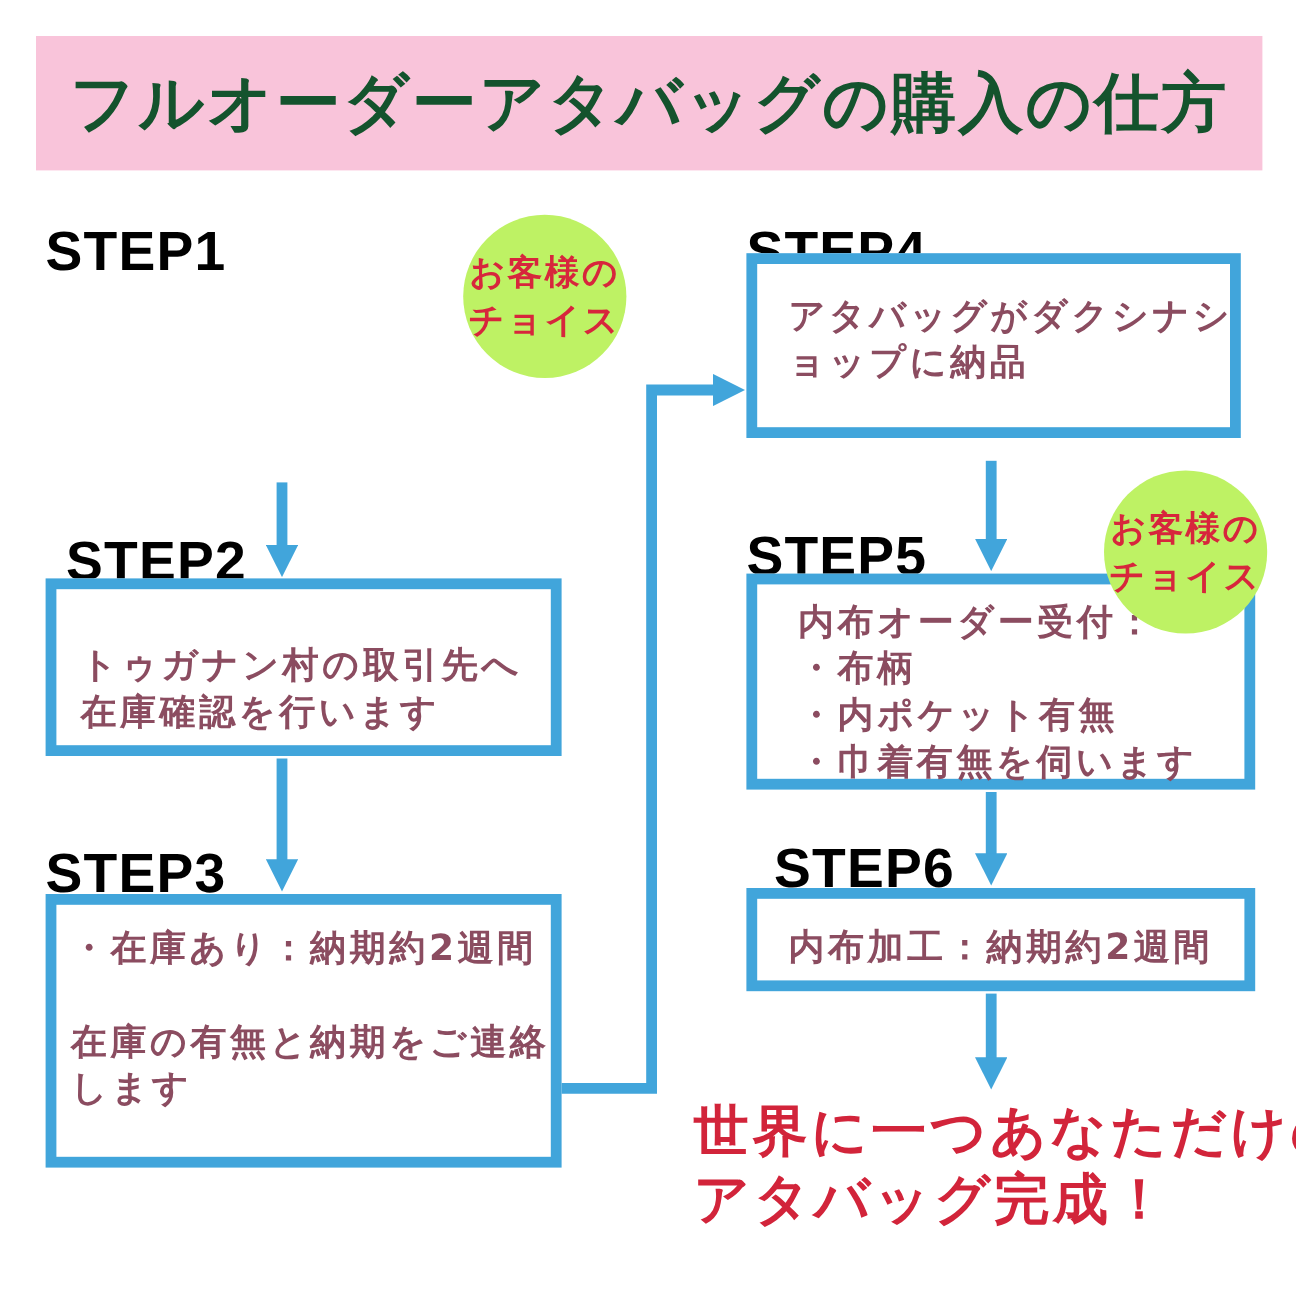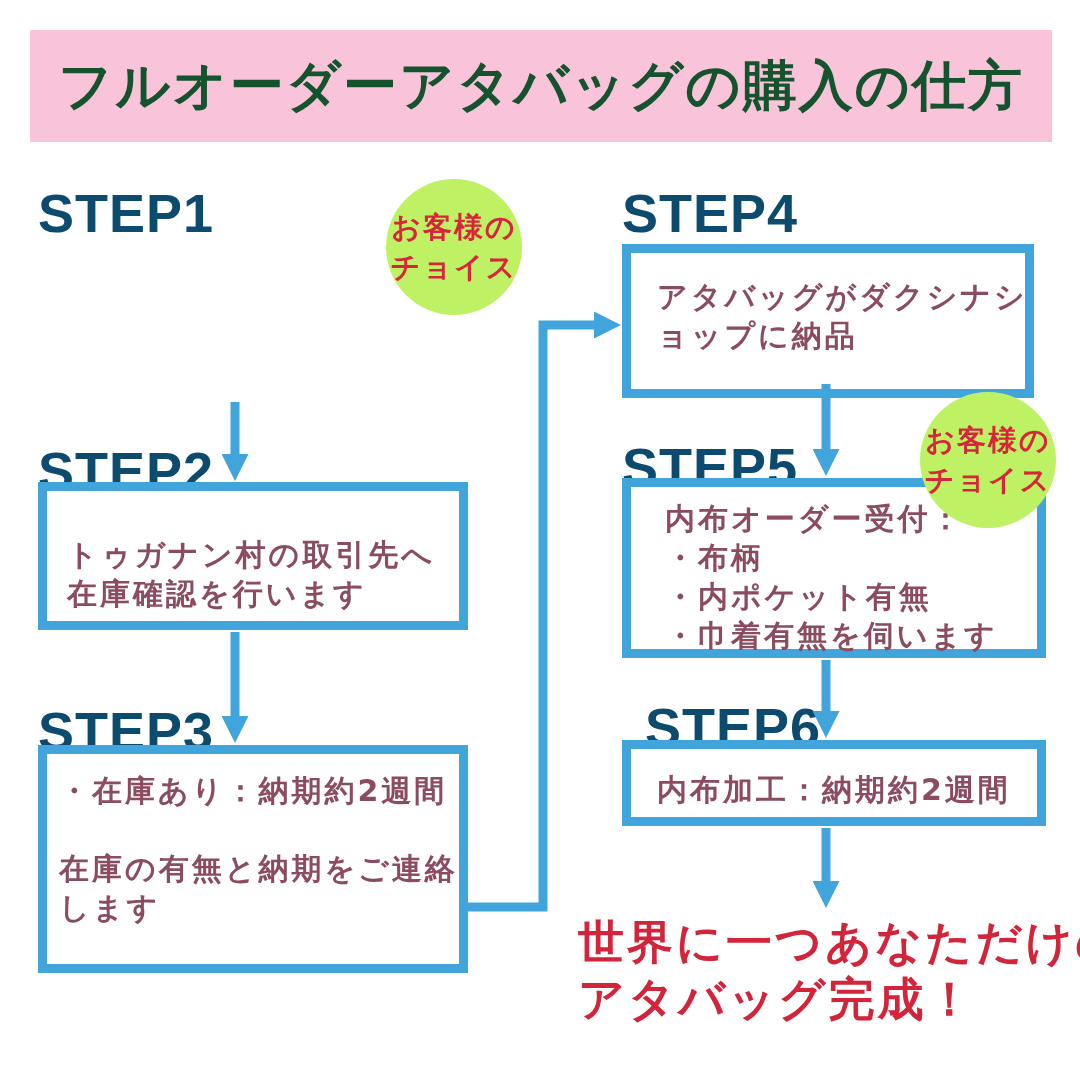--- a/index.html
+++ b/index.html
@@ -8,36 +8,36 @@
     font-family:"DejaVu Sans",sans-serif;overflow:hidden;
   }
   .banner{
     position:absolute;left:30px;top:30px;width:1022px;height:112px;
     background:#f9c4da;display:flex;align-items:center;justify-content:center;z-index:1;
   }
   .banner-title{
     color:#14532d;font-weight:700;font-size:54px;letter-spacing:2px;white-space:nowrap;text-align:center;
   }
   .step-label{
-    position:absolute;color:#0c4a6e;font-weight:700;font-size:54px;letter-spacing:1px;
+    position:absolute;color:#000000;font-weight:700;font-size:46px;letter-spacing:1px;
     font-family:"Liberation Sans","DejaVu Sans",sans-serif;z-index:1;white-space:nowrap;
   }
   .step-box{
     position:absolute;border:9px solid #41a5db;background:#ffffff;box-sizing:border-box;
     color:#8b4c60;font-weight:700;font-size:30px;letter-spacing:3px;z-index:1;
   }
   .box-line{line-height:39px;min-height:39px;white-space:nowrap;}
   .s1-label{left:38px;top:182px}
   .s1-box{left:38px;top:224px;width:430px;height:176px;padding:10px 8px 0 10px}
-  .s2-label{left:38px;top:440px}
+  .s2-label{left:55px;top:440px}
   .s2-box{left:38px;top:482px;width:430px;height:148px;padding:44px 8px 0 20px}
   .s3-label{left:38px;top:700px}
   .s3-box{left:38px;top:745px;width:430px;height:228px;padding:17px 4px 0 12px}
   .s4-label{left:622px;top:182px}
-  .s4-box{left:622px;top:244px;width:412px;height:154px;padding:24px 8px 0 26px}
+  .s4-box{left:622px;top:211px;width:412px;height:154px;padding:24px 8px 0 26px}
   .s5-label{left:622px;top:436px}
   .s5-box{left:622px;top:478px;width:424px;height:180px;padding:12px 8px 0 34px}
   .s6-label{left:645px;top:696px}
   .s6-box{left:622px;top:740px;width:424px;height:86px;padding:12px 8px 0 26px;display:flex;align-items:center}
   .arrows{position:absolute;left:0;top:0;z-index:2;pointer-events:none}
   .arrow-path{stroke:#41a5db;stroke-width:9;fill:none}
   .badge{
     position:absolute;width:136px;height:136px;border-radius:50%;background:#bef264;
     display:flex;flex-direction:column;align-items:center;justify-content:center;
     color:#d7263c;font-weight:700;font-size:29px;letter-spacing:2px;z-index:3;text-align:center;

